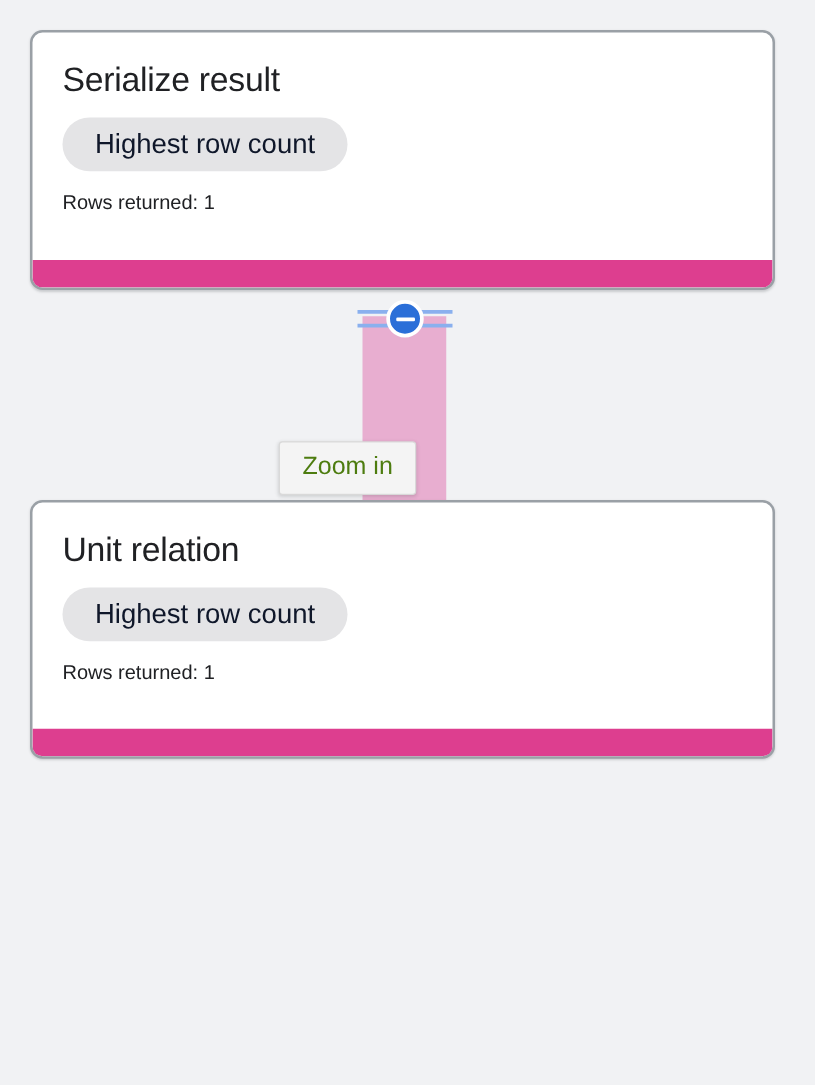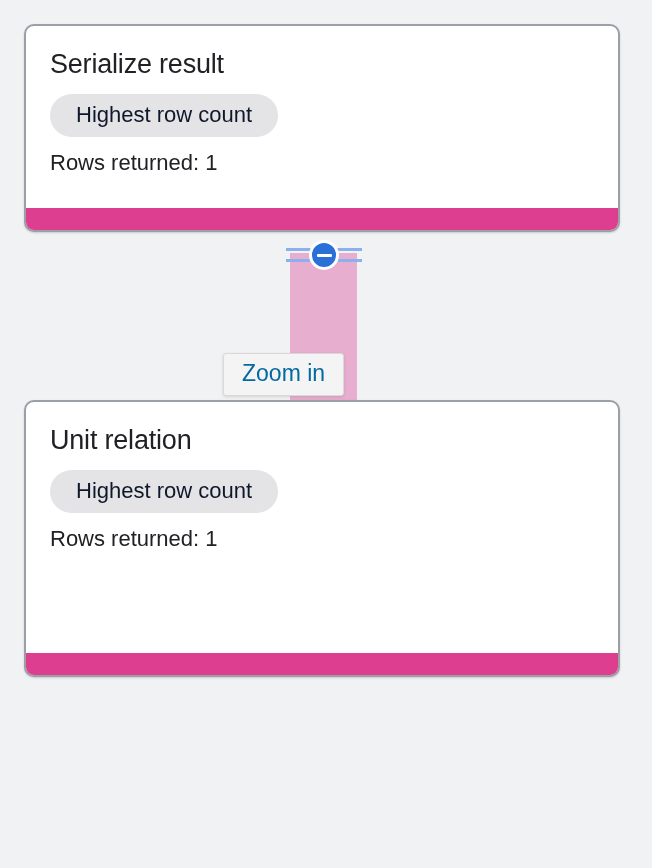--- a/index.html
+++ b/index.html
@@ -54,21 +54,21 @@
     padding: 8px 26px 9px 26px;
     background: #e4e4e6;
     border-radius: 999px;
     color: #0f172a;
     font-size: 22px;
     line-height: 26px;
     white-space: nowrap;
   }
   .node-meta {
     margin-top: 12px;
-    font-size: 22px;
+    font-size: 16px;
     line-height: 28px;
     color: #202124;
     white-space: nowrap;
   }
   .node-footer {
     flex: 0 0 auto;
     height: 22px;
     background: #dd3e8f;
   }
 
@@ -76,21 +76,21 @@
   #node-serialize-result {
     left: 24px;
     top: 24px;
     width: 596px;
     height: 208px;
   }
   #node-unit-relation {
     left: 24px;
     top: 400px;
     width: 596px;
-    height: 277px;
+    height: 207px;
   }
 
   
   .edge-bar {
     position: absolute;
     left: 290px;
     top: 253px;
     width: 67px;
     height: 147px;
     background: #e8aed0;
@@ -146,22 +146,22 @@
 
   
   .tooltip {
     position: absolute;
     left: 223px;
     top: 353px;
     padding: 7px 18px 9px 18px;
     background: #f4f4f4;
     border: 1px solid #d9d9d9;
     border-radius: 3px;
-    color: #0369a1;
-    font-size: 23px;
+    color: #4d7c0f;
+    font-size: 20px;
     line-height: 25px;
     white-space: nowrap;
     box-shadow: 0 1px 3px rgba(60,64,67,.18);
   }
 </style>
 </head>
 <body>
 
 <div id="graph-canvas">
 

